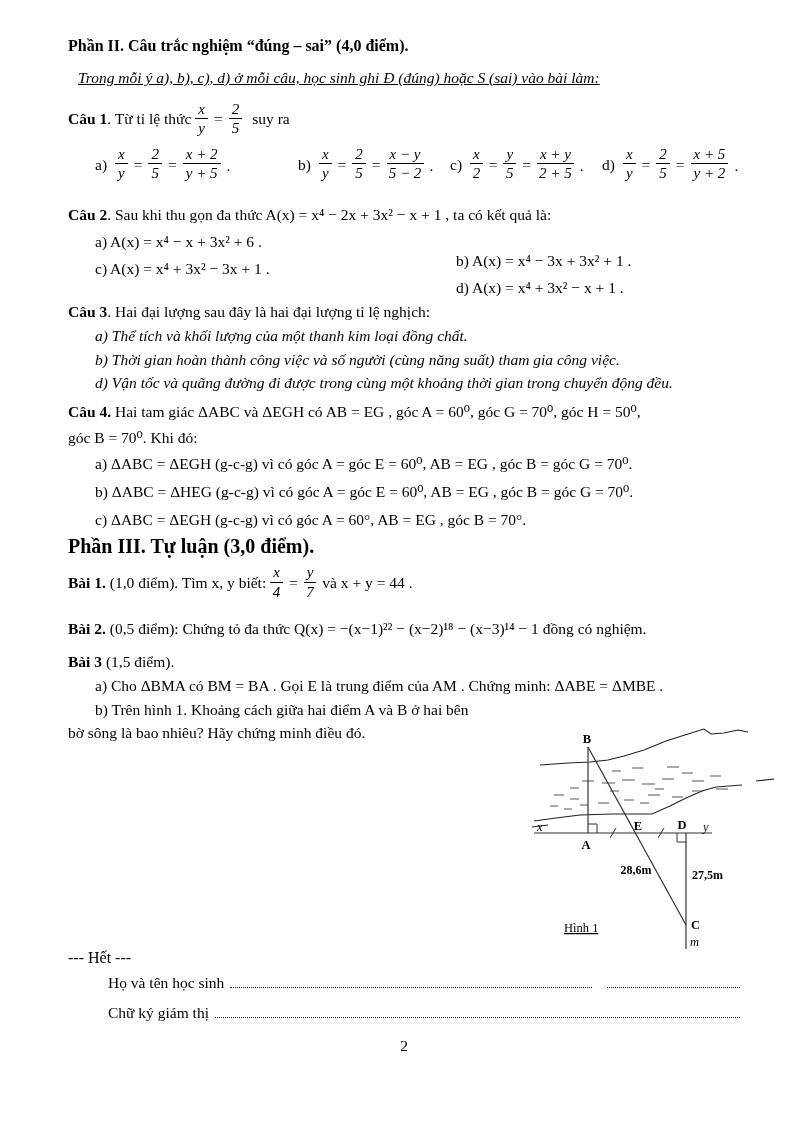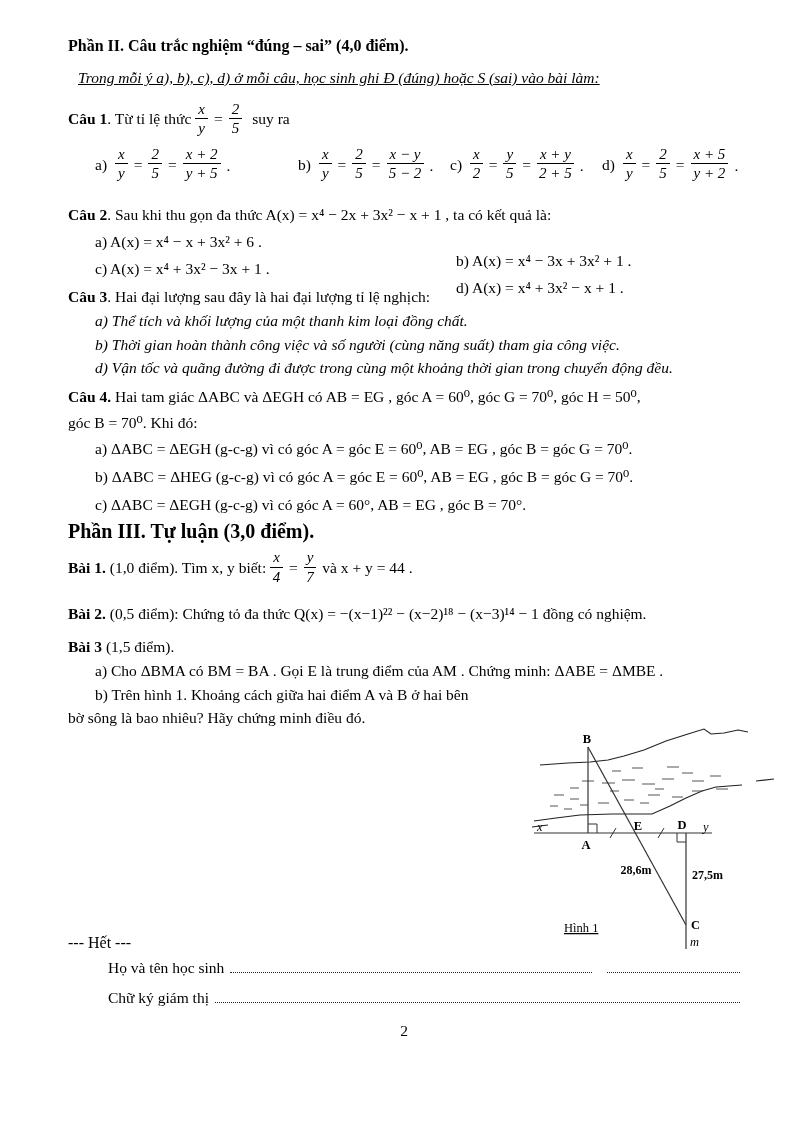--- a/index.html
+++ b/index.html
@@ -23,21 +23,21 @@
   .eq{margin:0 2px;}
   .q1opts{position:relative;height:54px;margin-top:2px;}
   .q1opt{position:absolute;top:2px;display:flex;align-items:center;}
   .q1opt.o1{left:27px;} .q1opt.o2{left:230px;} .q1opt.o3{left:382px;} .q1opt.o4{left:534px;}
   .optlabel{margin-right:4px;}
   .enddot{align-self:flex-end;padding-bottom:5px;margin-left:2px;}
   .q2stem{margin-top:4px;line-height:26px;}
   .row2{position:relative;line-height:27px;}
   .row2 .c1{margin-left:27px;}
   .row2 .c2{position:absolute;left:388px;top:0;margin-top:19px;}
-  .q3stem{margin-top:3px;line-height:24px;}
+  .q3stem{margin-top:18px;line-height:24px;}
   .ind{margin-left:27px;font-style:italic;}
   .q4l1{margin-top:4px;line-height:26px;}
   .q4l2{line-height:25px;}
   .q4opt{margin-left:27px;line-height:28px;}
   .q4opt.last{line-height:26px;}
   .part3{font-weight:700;font-size:20px;line-height:25px;}
   .bai1row{height:44px;margin-top:2px;}
   .bai2line{margin-top:10px;line-height:28px;}
   .bai3head{margin-top:6px;line-height:25px;}
   .bai3a{line-height:24px;margin-left:27px;}

